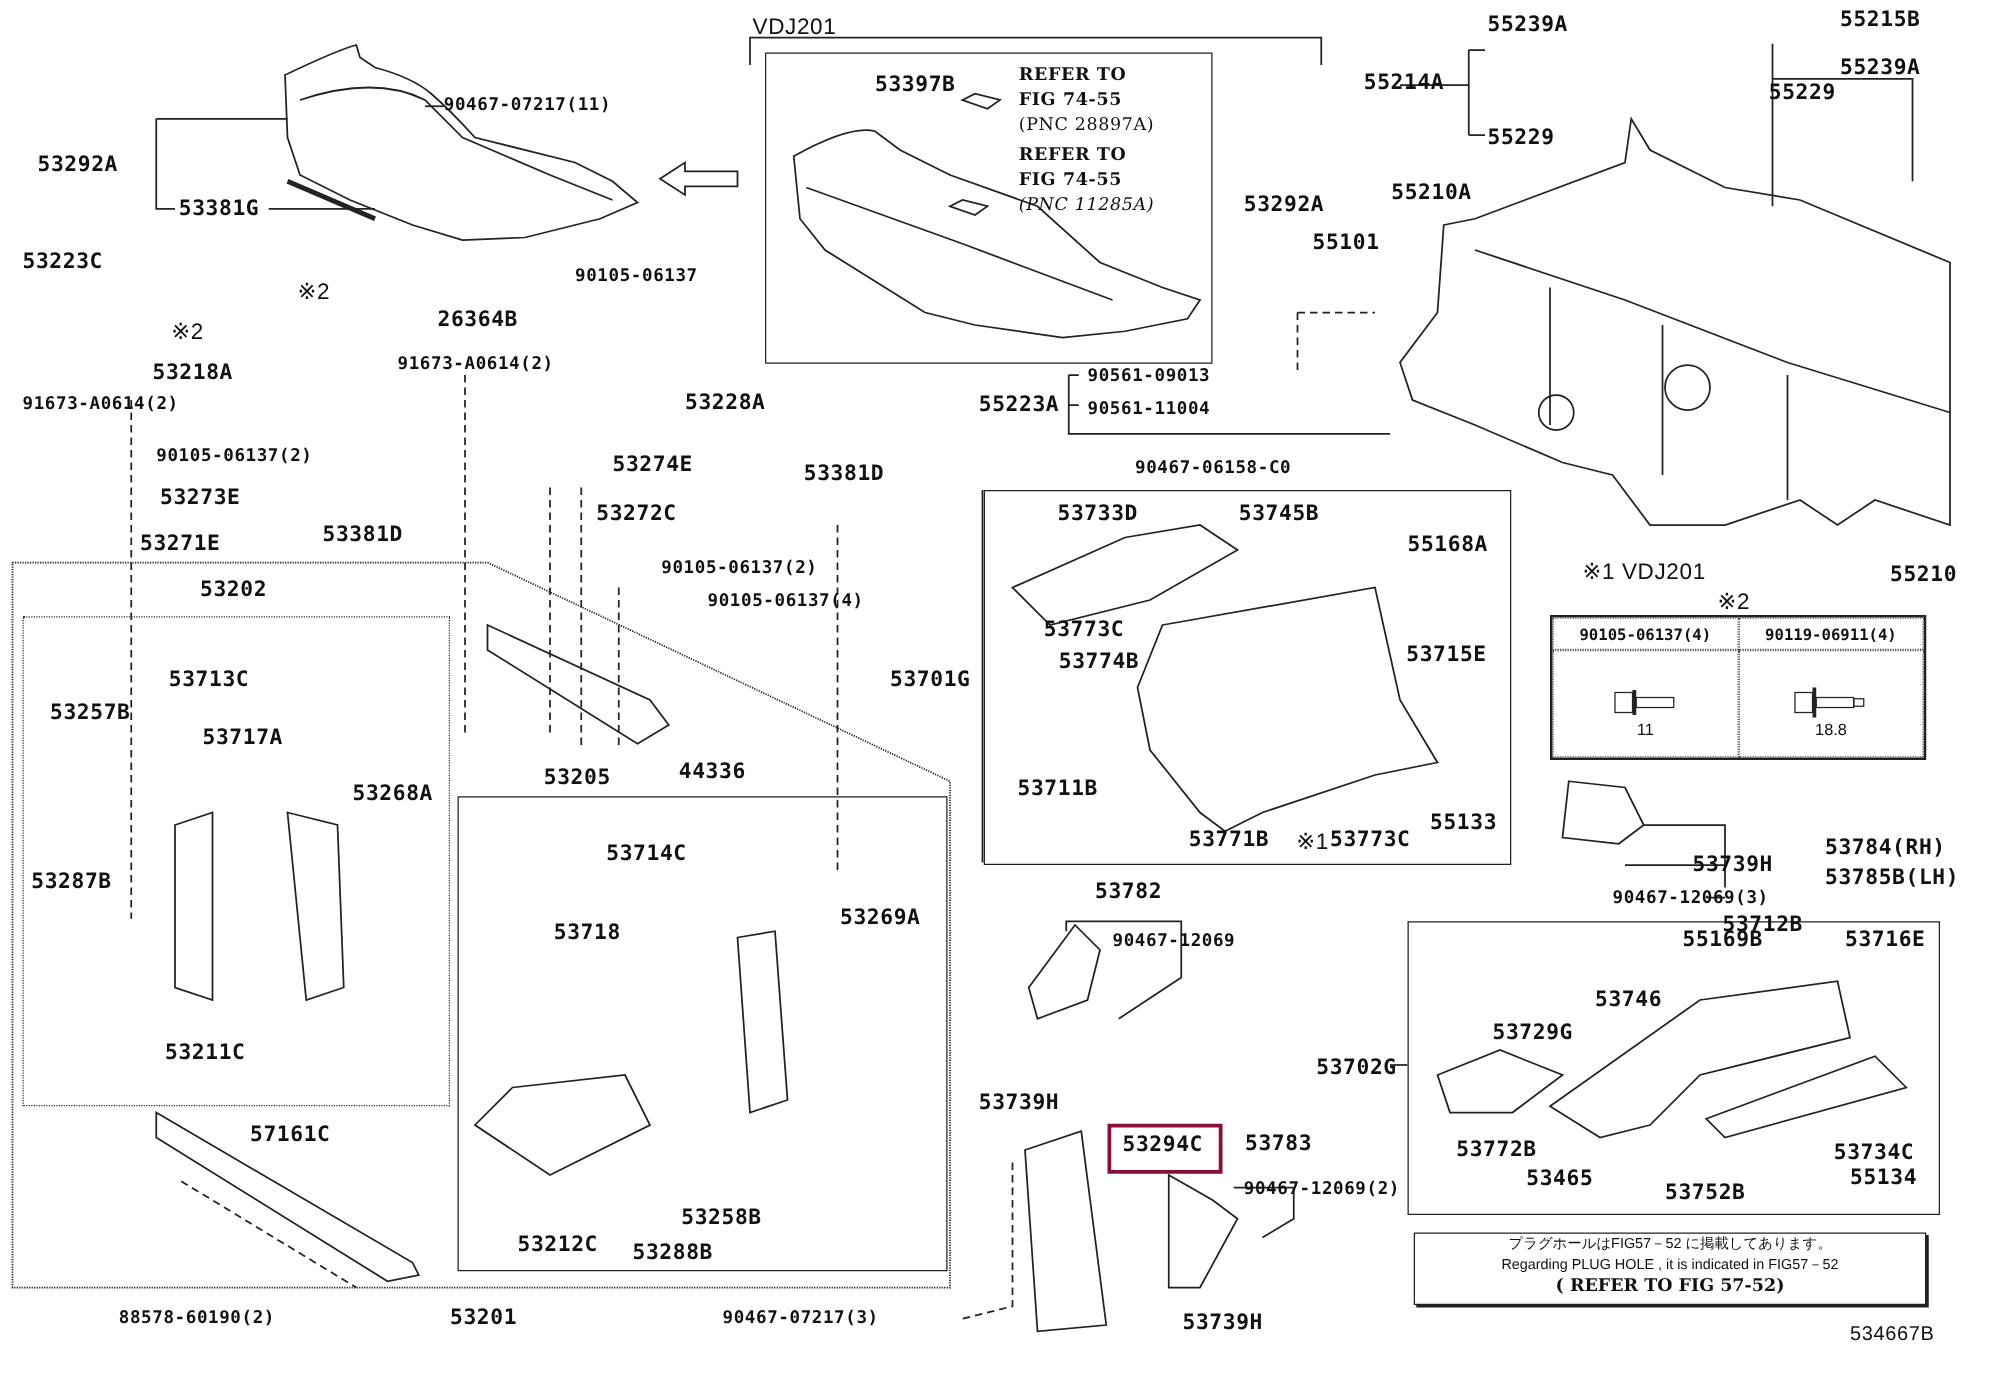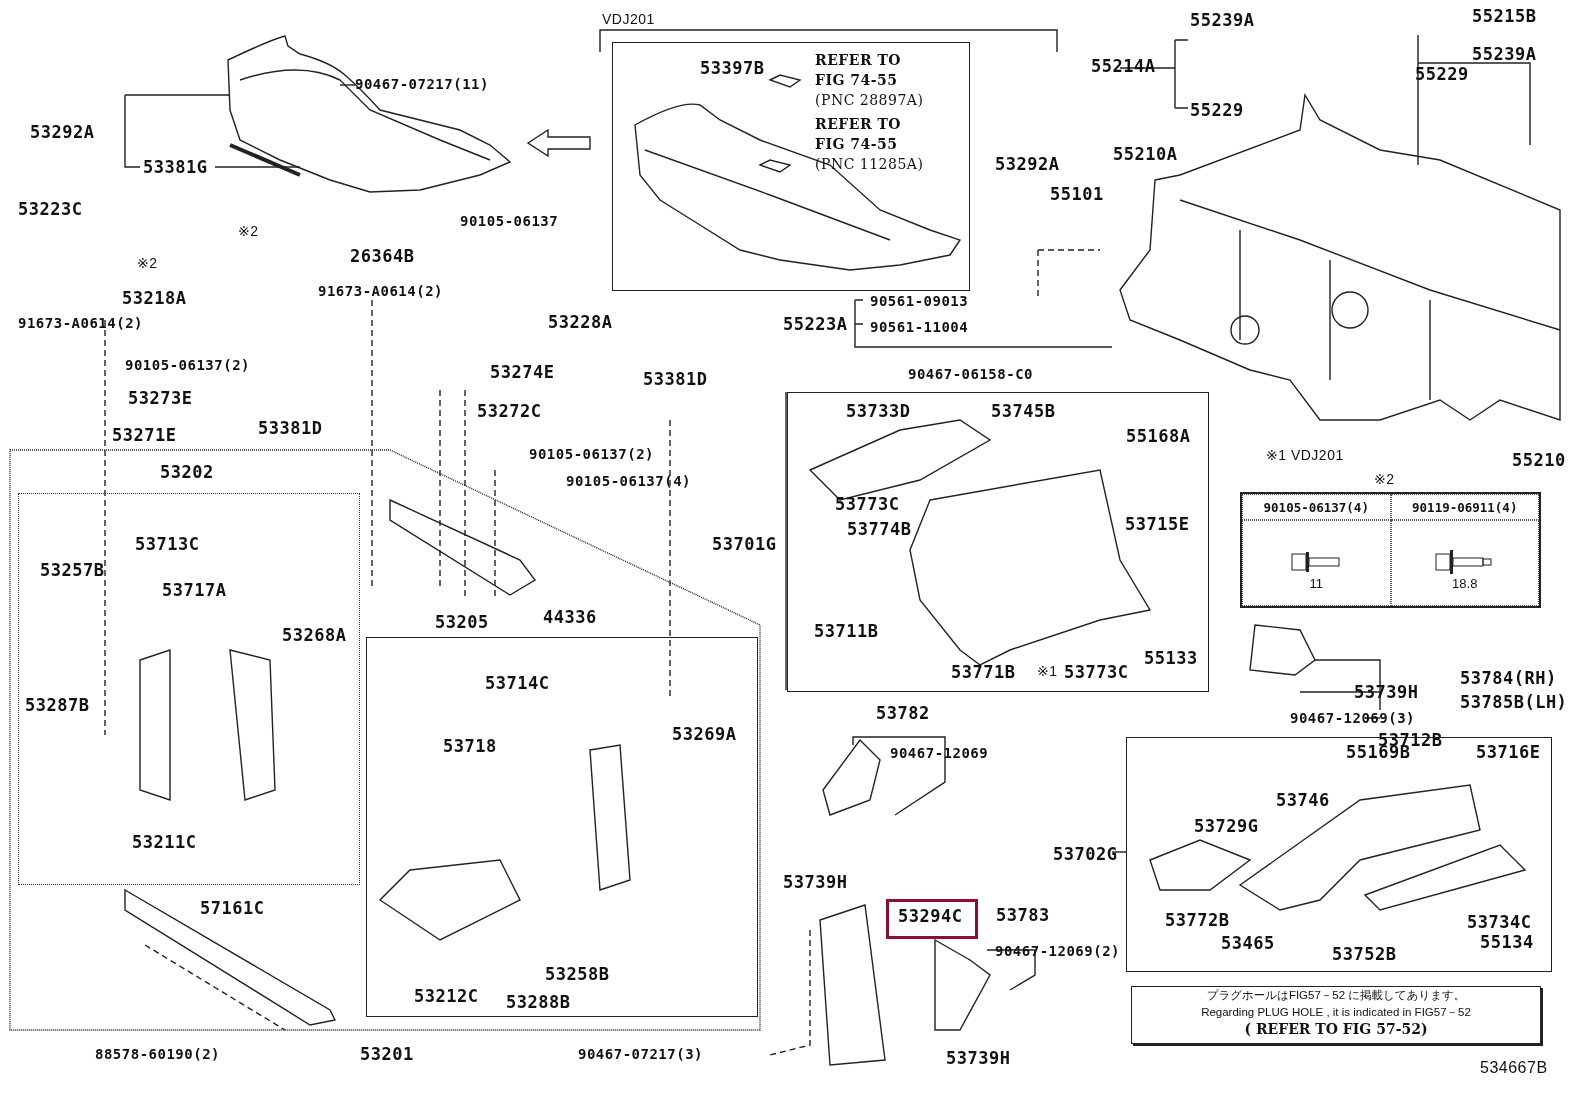--- a/index.html
+++ b/index.html
@@ -1,20 +1,20 @@
 <!DOCTYPE html>
 <html><head>
 <meta charset="utf-8">
 <style>
   html,body{margin:0;padding:0;background:#fff;}
   body{width:1592px;height:1099px;position:relative;overflow:hidden;font-family:"DejaVu Sans Mono","Liberation Mono",monospace;color:#111;}
   svg#diagram{position:absolute;left:0;top:0;}
   .lbl{position:absolute;font-family:"DejaVu Sans Mono","Liberation Mono",monospace;font-weight:bold;font-size:17px;letter-spacing:0.5px;white-space:nowrap;color:#111;line-height:1;}
   .lbl.sm{font-size:14px;}
-  .lbl.plain{font-family:"Liberation Sans","DejaVu Sans",sans-serif;font-weight:normal;font-size:14px;}
+  .lbl.plain{font-family:"Liberation Sans","DejaVu Sans",sans-serif;font-weight:normal;font-size:18px;}
   .box{position:absolute;border:1.5px solid #222;}
   .box.dot{border:1.5px dotted #333;}
   .hl{position:absolute;border:3px solid #8a0d3a;}
   .note{position:absolute;left:1131px;top:986px;width:408px;height:56px;border:1.5px solid #222;box-shadow:2px 2px 0 #222;text-align:center;font-family:"Liberation Sans","DejaVu Sans",sans-serif;font-size:11.5px;line-height:17px;}
   .note .ref{font-family:"DejaVu Serif","Liberation Serif",serif;font-weight:bold;font-size:14px;}
   .tbl{position:absolute;left:1240px;top:492px;width:297px;height:112px;border:2px solid #222;display:grid;grid-template-columns:1fr 1fr;grid-template-rows:26px 1fr;}
   .tbl > div{border:1px dotted #555;font-family:"DejaVu Sans Mono",monospace;font-weight:bold;font-size:12.5px;display:flex;align-items:center;justify-content:center;position:relative;}
   .dim{font-family:"Liberation Sans",sans-serif;font-weight:normal;font-size:13px;position:absolute;bottom:14px;}
 </style>
 </head>
@@ -132,21 +132,21 @@
 <div class="lbl plain" style="left:1480px;top:1060px;font-size:16px;">534667B</div>
 
 <div class="lbl sm" style="left:815px;top:50px;line-height:20px;font-family:'DejaVu Serif',serif;">
   <div>REFER TO</div>
   <div>FIG 74-55</div>
   <div style="font-weight:normal;text-align:center;">(PNC 28897A)</div>
 </div>
 <div class="lbl sm" style="left:815px;top:114px;line-height:20px;font-family:'DejaVu Serif',serif;">
   <div>REFER TO</div>
   <div>FIG 74-55</div>
-  <div style="font-weight:normal;">(PNC 11285A)</div>
+  <div style="font-weight:normal;font-style:italic;">(PNC 11285A)</div>
 </div>
 
 <div id="labels">
   <div class="lbl sm" style="left:355px;top:77px">90467-07217(11)</div>
   <div class="lbl" style="left:30px;top:124px">53292A</div>
   <div class="lbl" style="left:143px;top:159px">53381G</div>
   <div class="lbl" style="left:18px;top:201px">53223C</div>
   <div class="lbl plain" style="left:137px;top:256px">※2</div>
   <div class="lbl plain" style="left:238px;top:224px">※2</div>
   <div class="lbl" style="left:350px;top:248px">26364B</div>

